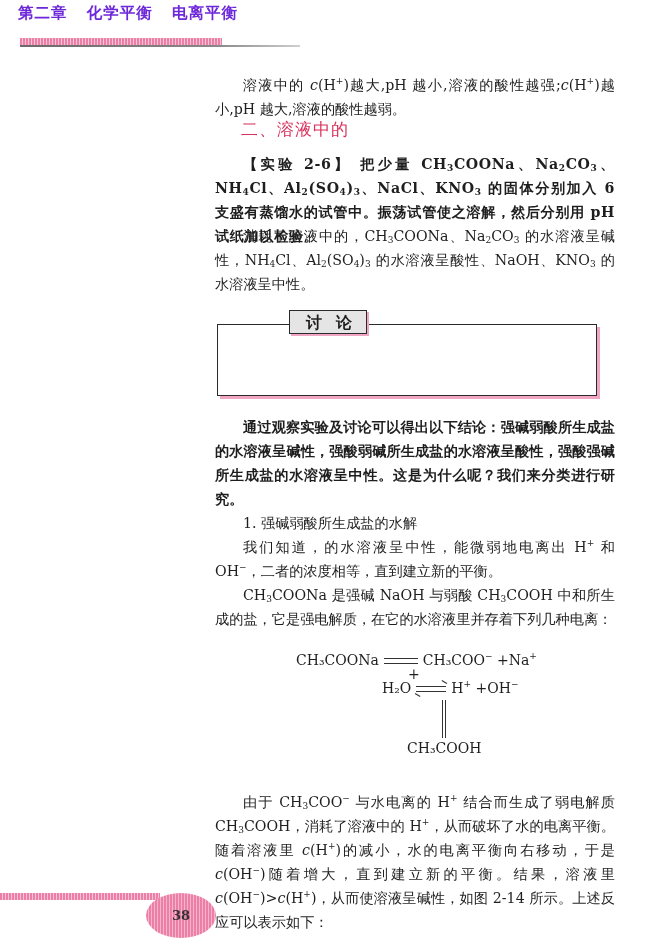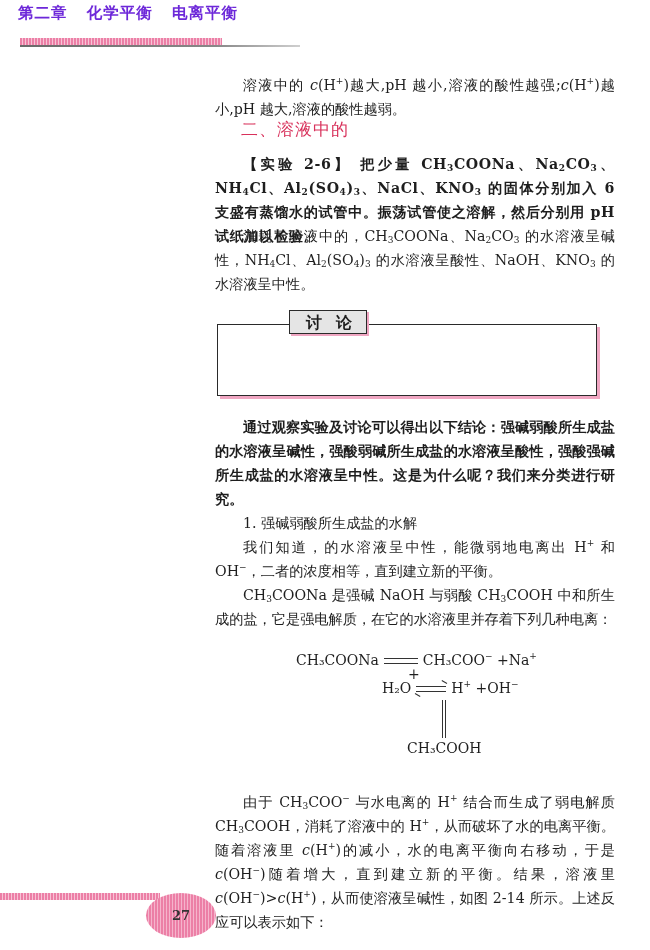--- a/index.html
+++ b/index.html
@@ -120,13 +120,13 @@
   </div>
   <div class="v-arrow" style="left:441px; top:700px;"></div>
   <div class="equation" style="left:407px; top:740px;">CH₃COOH</div>
 </div>
 
 <div class="p indent" style="top:766px;margin-top:24px;">
   <span>由于 CH</span><sub>3</sub><span>COO</span><sup>−</sup><span> 与水电离的 H</span><sup>+</sup><span> 结合而生成了弱电解质 CH</span><sub>3</sub><span>COOH，消耗了溶液中的 H</span><sup>+</sup><span>，从而破坏了水的电离平衡。随着溶液里 </span><i class="var">c</i><span>(H</span><sup>+</sup><span>)的减小，水的电离平衡向右移动，于是 </span><i class="var">c</i><span>(OH</span><sup>−</sup><span>)随着增大，直到建立新的平衡。结果，溶液里 </span><i class="var">c</i><span>(OH</span><sup>−</sup><span>)&gt;</span><i class="var">c</i><span>(H</span><sup>+</sup><span>)，从而使溶液呈碱性，如图 2-14 所示。上述反应可以表示如下：</span>
 </div>
 
 <div class="footer-bar"></div>
-<div class="page-oval">27</div>
+<div class="page-oval">38</div>
 
 </body></html>

